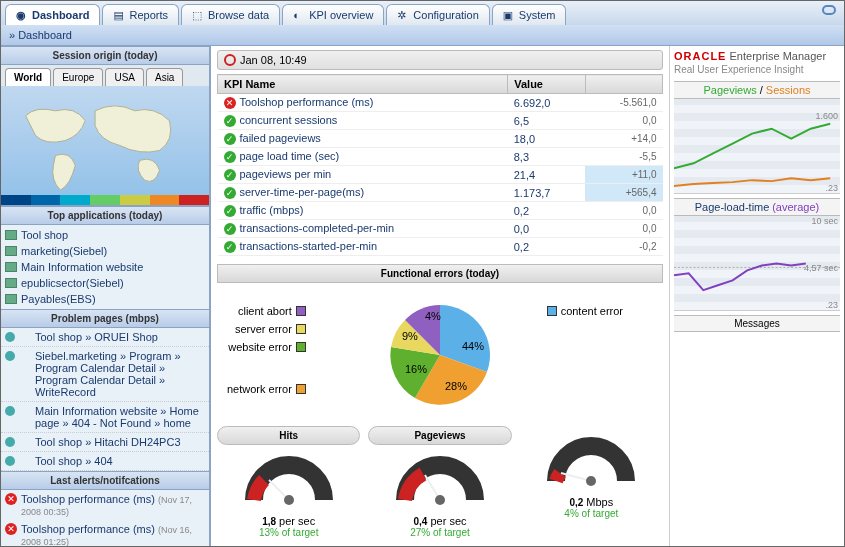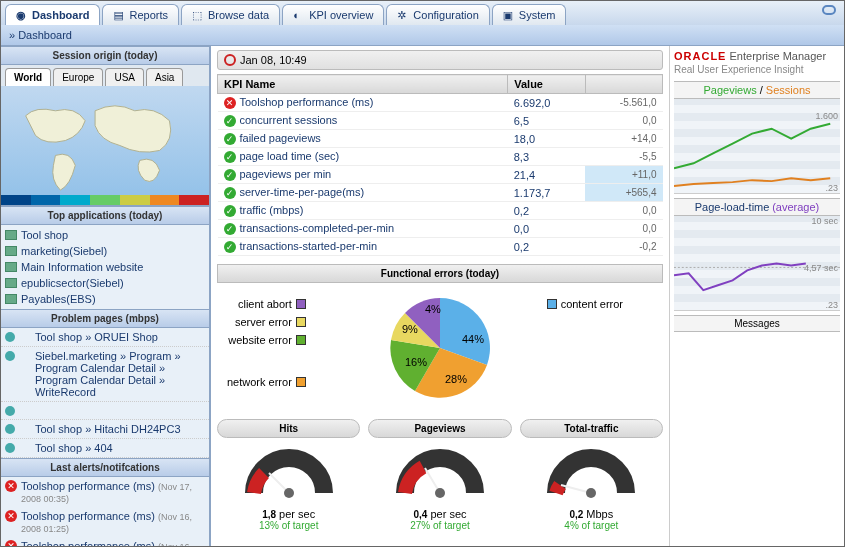--- a/index.html
+++ b/index.html
@@ -36,21 +36,21 @@
 .kpi-table { width: 100%; border-collapse: collapse; }
 .kpi-table th { text-align: left; padding: 3px 6px; background: linear-gradient(#f0f0f0,#d8d8d8); border: 1px solid #bbb; font-size: 11px; }
 .kpi-table td { padding: 2px 6px; border-bottom: 1px solid #eee; }
 .kpi-row { color: #1a3a6e; }
 .kpi-status { width: 12px; height: 12px; border-radius: 50%; display: inline-block; color: #fff; text-align: center; line-height: 12px; font-size: 9px; margin-right: 4px; }
 .kpi-status.ok { background: #3a3; }
 .kpi-status.bad { background: #d22; }
 .kpi-delta { text-align: right; font-size: 10px; color: #666; }
 .kpi-delta.highlight { background: #d0e8f8; }
 .func-header { background: linear-gradient(#f0f0f0,#d8d8d8); text-align: center; font-weight: bold; padding: 3px; border: 1px solid #bbb; margin-top: 8px; font-size: 10px; }
-.pie-area { height: 130px; position: relative; display: flex; align-items: center; justify-content: center; }
+.pie-area { height: 130px; position: relative; display: flex; align-items: center; justify-content: center; margin-top: 7px; }
 .pie-legend-left { position: absolute; left: 10px; top: 15px; font-size: 10px; }
 .pie-legend-left div { display: flex; align-items: center; gap: 4px; margin-bottom: 6px; justify-content: flex-end; }
 .pie-legend-right { position: absolute; right: 40px; top: 15px; font-size: 10px; }
 .swatch { width: 10px; height: 10px; border: 1px solid #333; }
 .gauges { display: flex; gap: 8px; margin-top: 6px; }
 .gauge-box { flex: 1; }
 .gauge-header { background: linear-gradient(#f0f0f0,#d8d8d8); text-align: center; font-weight: bold; padding: 3px; border: 1px solid #bbb; border-radius: 10px; font-size: 10px; }
 .gauge { height: 70px; display: flex; align-items: center; justify-content: center; }
 .gauge-val { text-align: center; font-size: 11px; }
 .gauge-val b { font-size: 10px; }
@@ -148,20 +148,21 @@
       <div class="problem-item">
           <span class="problem-icon"></span>
           <span>Tool shop » ORUEI Shop</span>
         </div>
       <div class="problem-item">
           <span class="problem-icon"></span>
           <span>Siebel.marketing » Program » Program Calendar Detail » Program Calendar Detail » WriteRecord</span>
         </div>
       <div class="problem-item">
           <span class="problem-icon"></span>
+          <span>Main Information website » Home page » 404 - Not Found » home</span>
         </div>
       <div class="problem-item">
           <span class="problem-icon"></span>
           <span>Tool shop » Hitachi DH24PC3</span>
         </div>
       <div class="problem-item">
           <span class="problem-icon"></span>
           <span>Tool shop » 404</span>
         </div>
     </div>
@@ -310,21 +311,20 @@
                 <path d="M10,50 A35,35 0 0,1 80,50" fill="none" stroke="#333" stroke-width="18"></path>
                 <path d="M10,50 A35,35 0 0,1 28,24" fill="none" stroke="#c22" stroke-width="14"></path>
                 <line x1="45" y1="50" x2="30" y2="25" stroke="#eee" stroke-width="2"></line>
                 <circle cx="45" cy="50" r="5" fill="#666"></circle>
               </svg>
             </div>
           <div class="gauge-val"><b>0,4</b> <span>per sec</span></div>
           <div class="gauge-target">27% of target</div>
         </div>
         <div class="gauge-box">
-          <div class="gauge-header">Total-traffic</div>
           <div class="gauge">
               <svg width="90" height="60">
                 <path d="M10,50 A35,35 0 0,1 80,50" fill="none" stroke="#333" stroke-width="18"></path>
                 <path d="M10,50 A35,35 0 0,1 14,42" fill="none" stroke="#c22" stroke-width="14"></path>
                 <line x1="45" y1="50" x2="15" y2="42" stroke="#eee" stroke-width="2"></line>
                 <circle cx="45" cy="50" r="5" fill="#666"></circle>
               </svg>
             </div>
           <div class="gauge-val"><b>0,2</b> <span>Mbps</span></div>
           <div class="gauge-target">4% of target</div>

